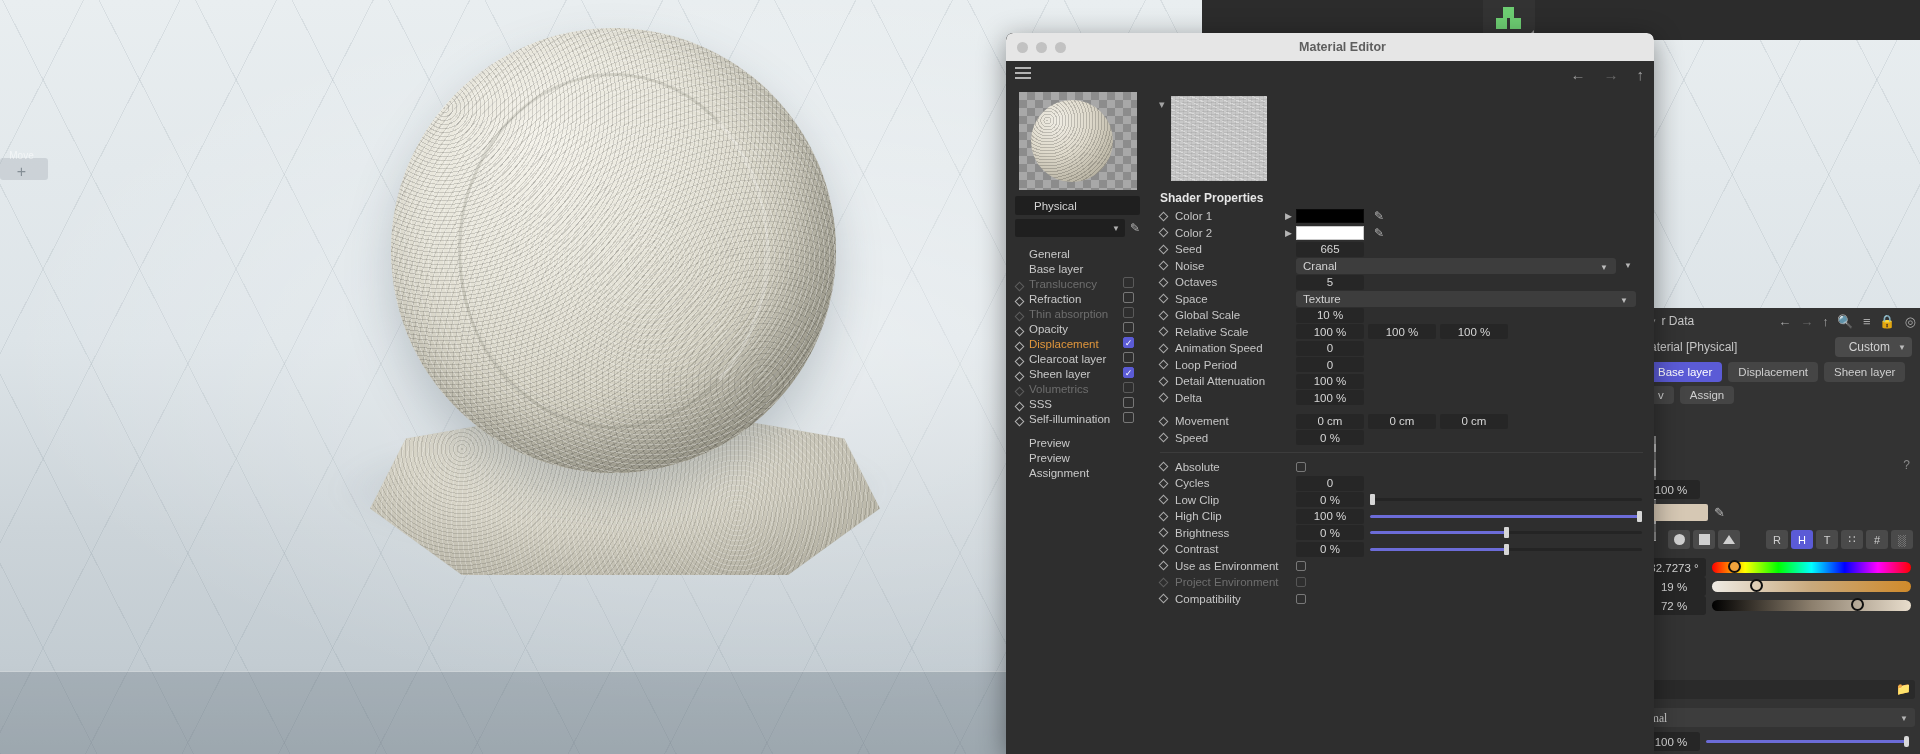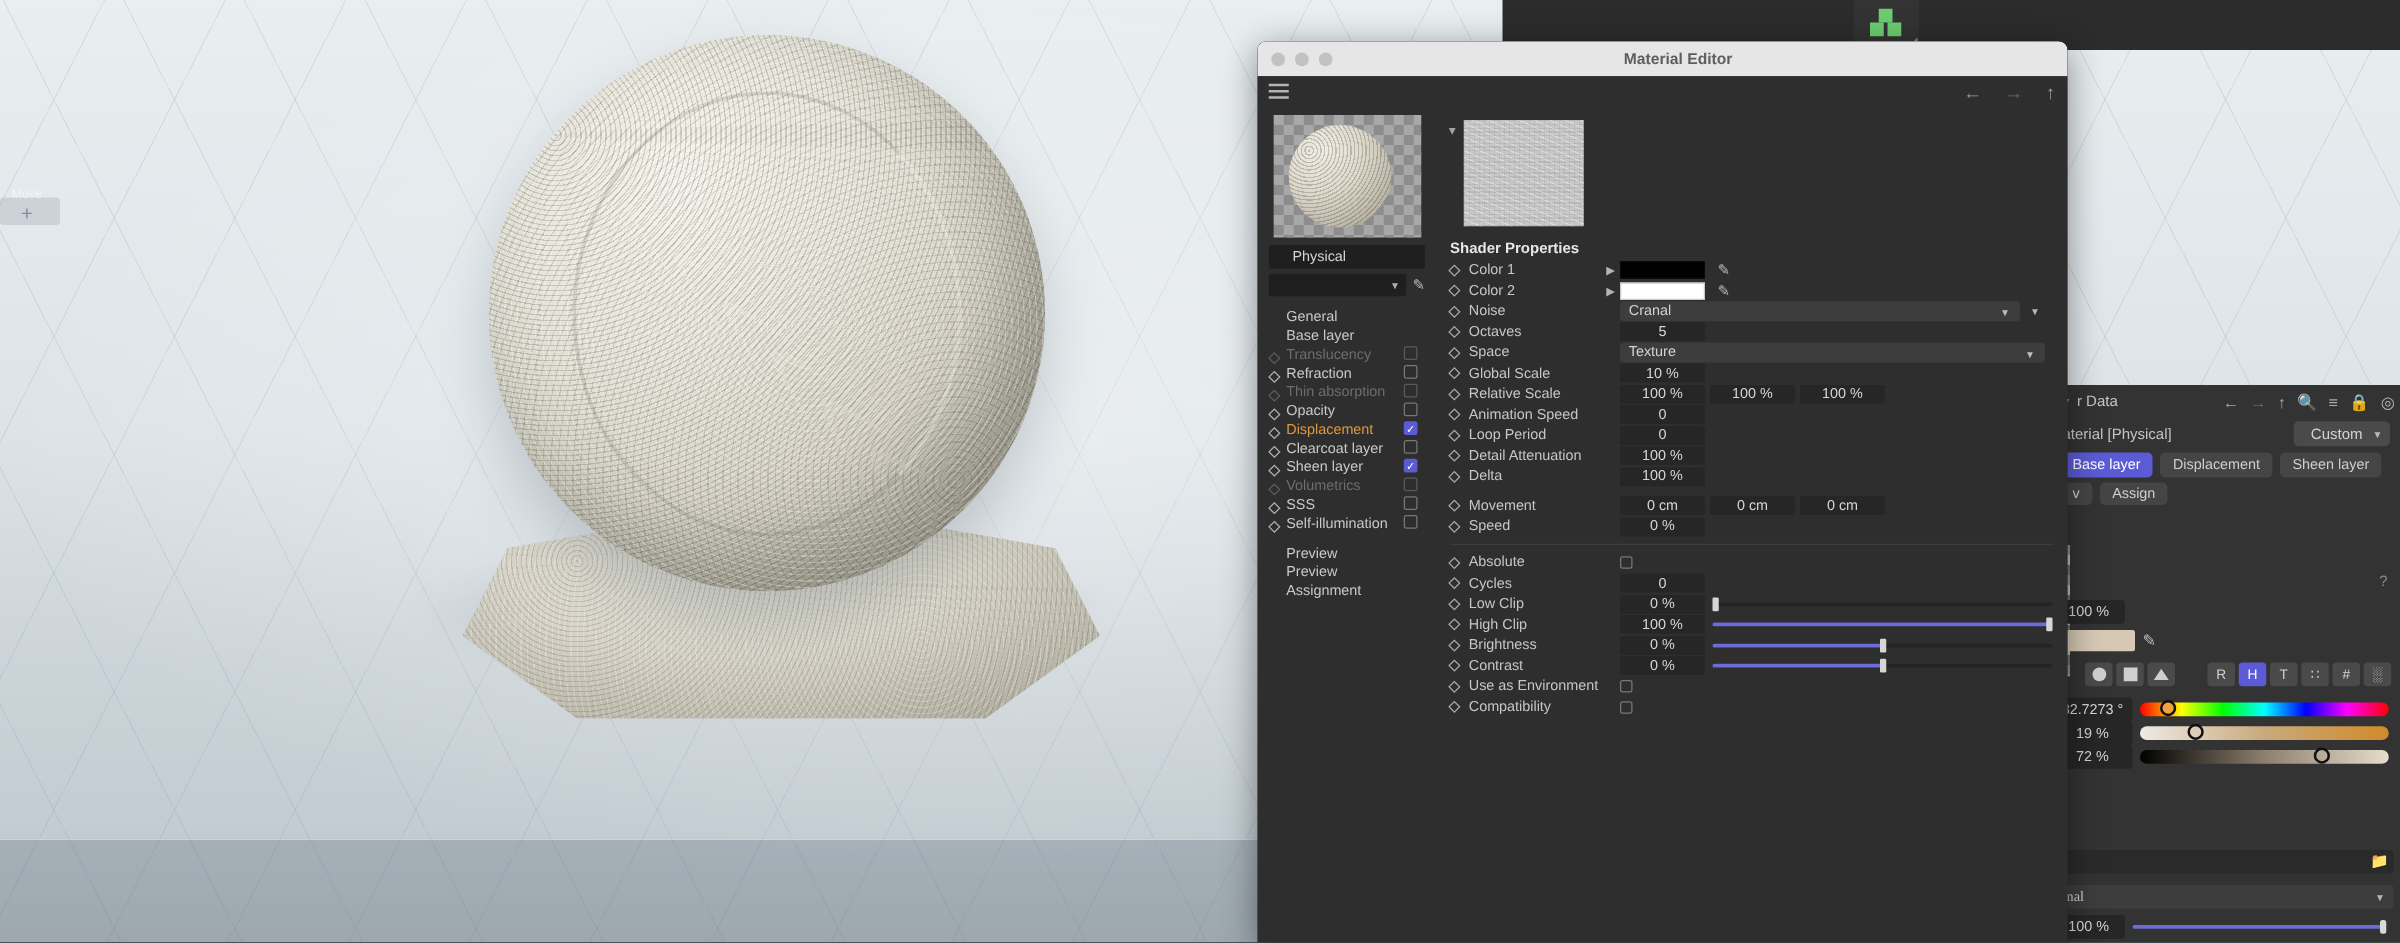--- a/index.html
+++ b/index.html
@@ -603,20 +603,26 @@
         </div>
 
         <div class="proprow">
           <span class="dia"></span>
           <span class="plab">Color 2</span>
           <span class="arr">▶</span>
           <span class="swatch-wht"></span>
           <span class="pen">✎</span>
         </div>
 
+        <div class="proprow">
+          <span class="dia"></span>
+          <span class="plab">Seed</span>
+          <span style="width:11px"></span>
+          <span class="fld w1">665</span>
+        </div>
 
         <div class="proprow">
           <span class="dia"></span>
           <span class="plab">Noise</span>
           <span style="width:11px"></span>
           <span class="dropf" style="width:320px;">
             <span>Cranal</span>
             <span class="car">▼</span>
           </span>
           <span style="color:#b5b5b5; font-size:8px; margin-left:8px;">▼</span>
@@ -763,20 +769,25 @@
             <span class="sl-knob" style="left:calc(50% - 2px)"></span>
           </span>
         </div>
 
         <div class="proprow">
           <span class="dia"></span>
           <span class="plab" style="width:121px">Use as Environment</span>
           <span class="chkbox"></span>
         </div>
 
+        <div class="proprow dim">
+          <span class="dia"></span>
+          <span class="plab" style="width:121px">Project Environment</span>
+          <span class="chkbox dimc"></span>
+        </div>
 
         <div class="proprow">
           <span class="dia"></span>
           <span class="plab" style="width:121px">Compatibility</span>
           <span class="chkbox"></span>
         </div>
 
       </div>
     </div>
   </div>

